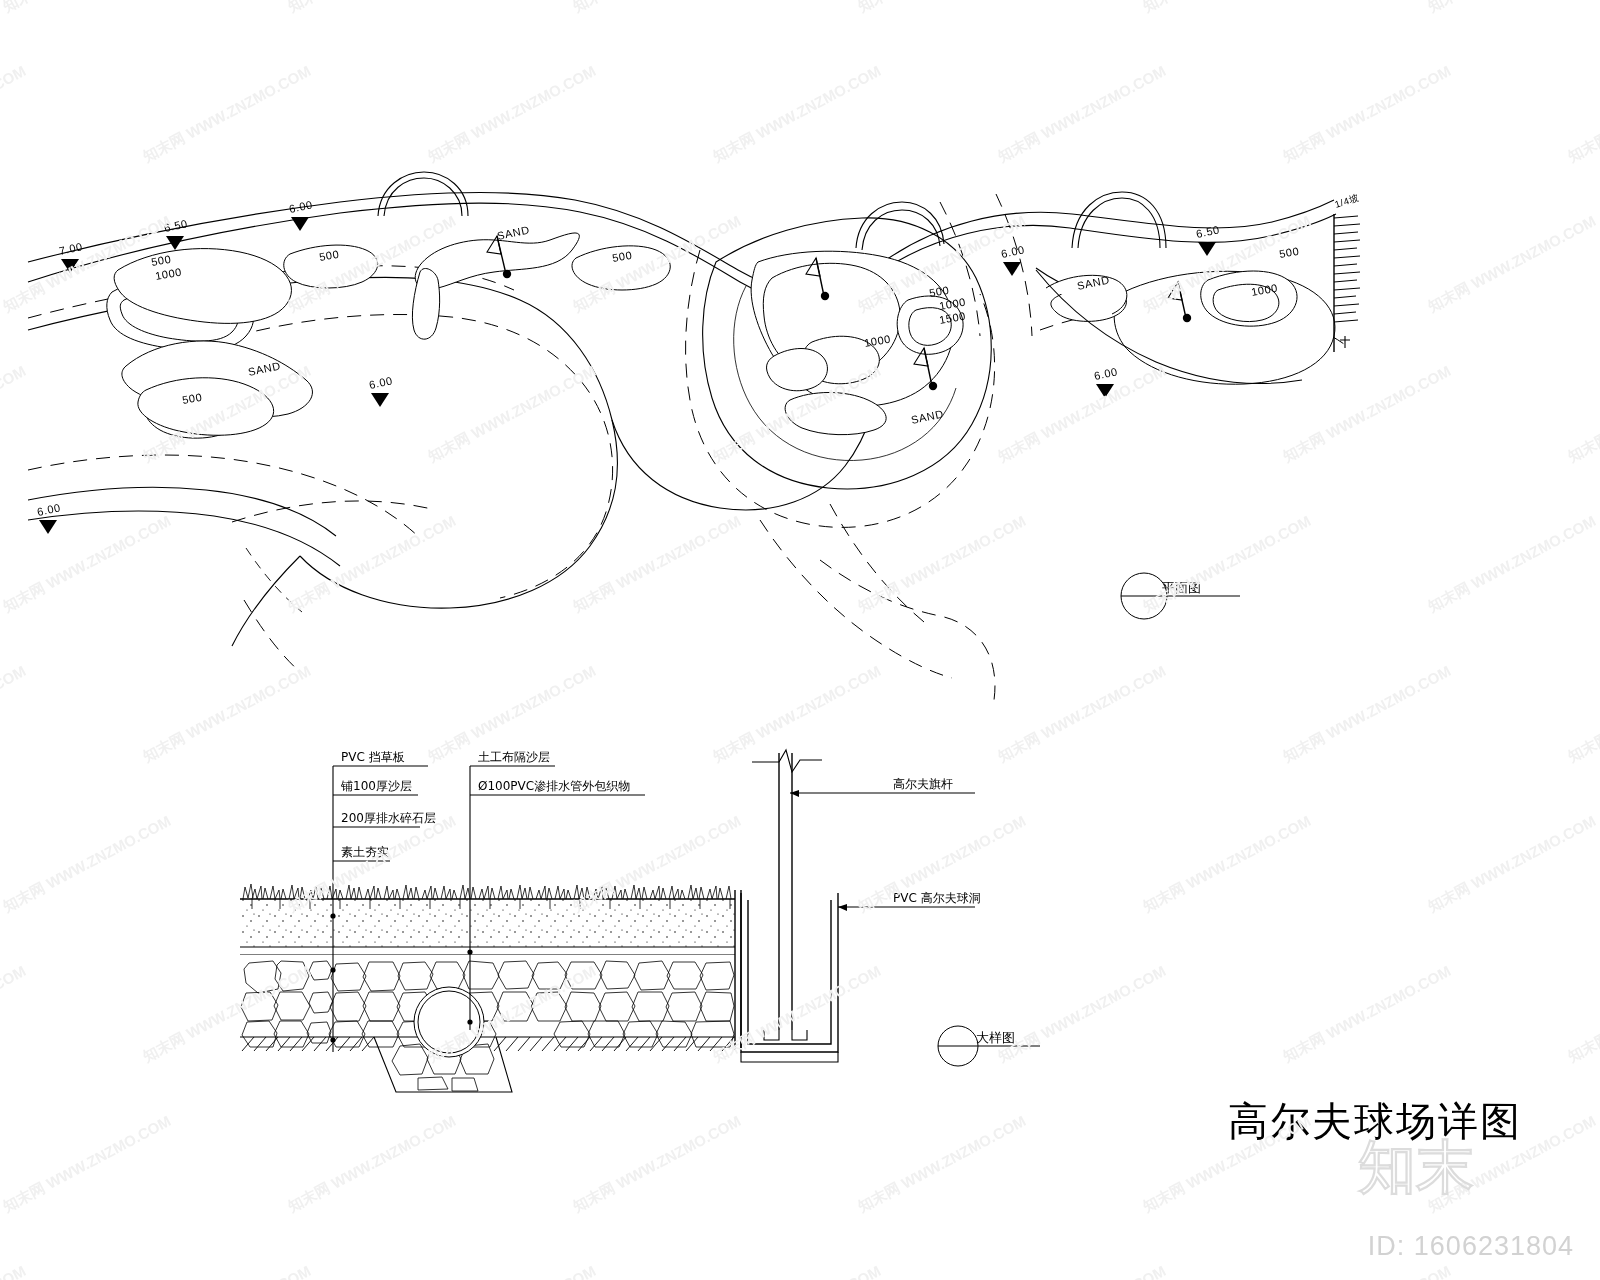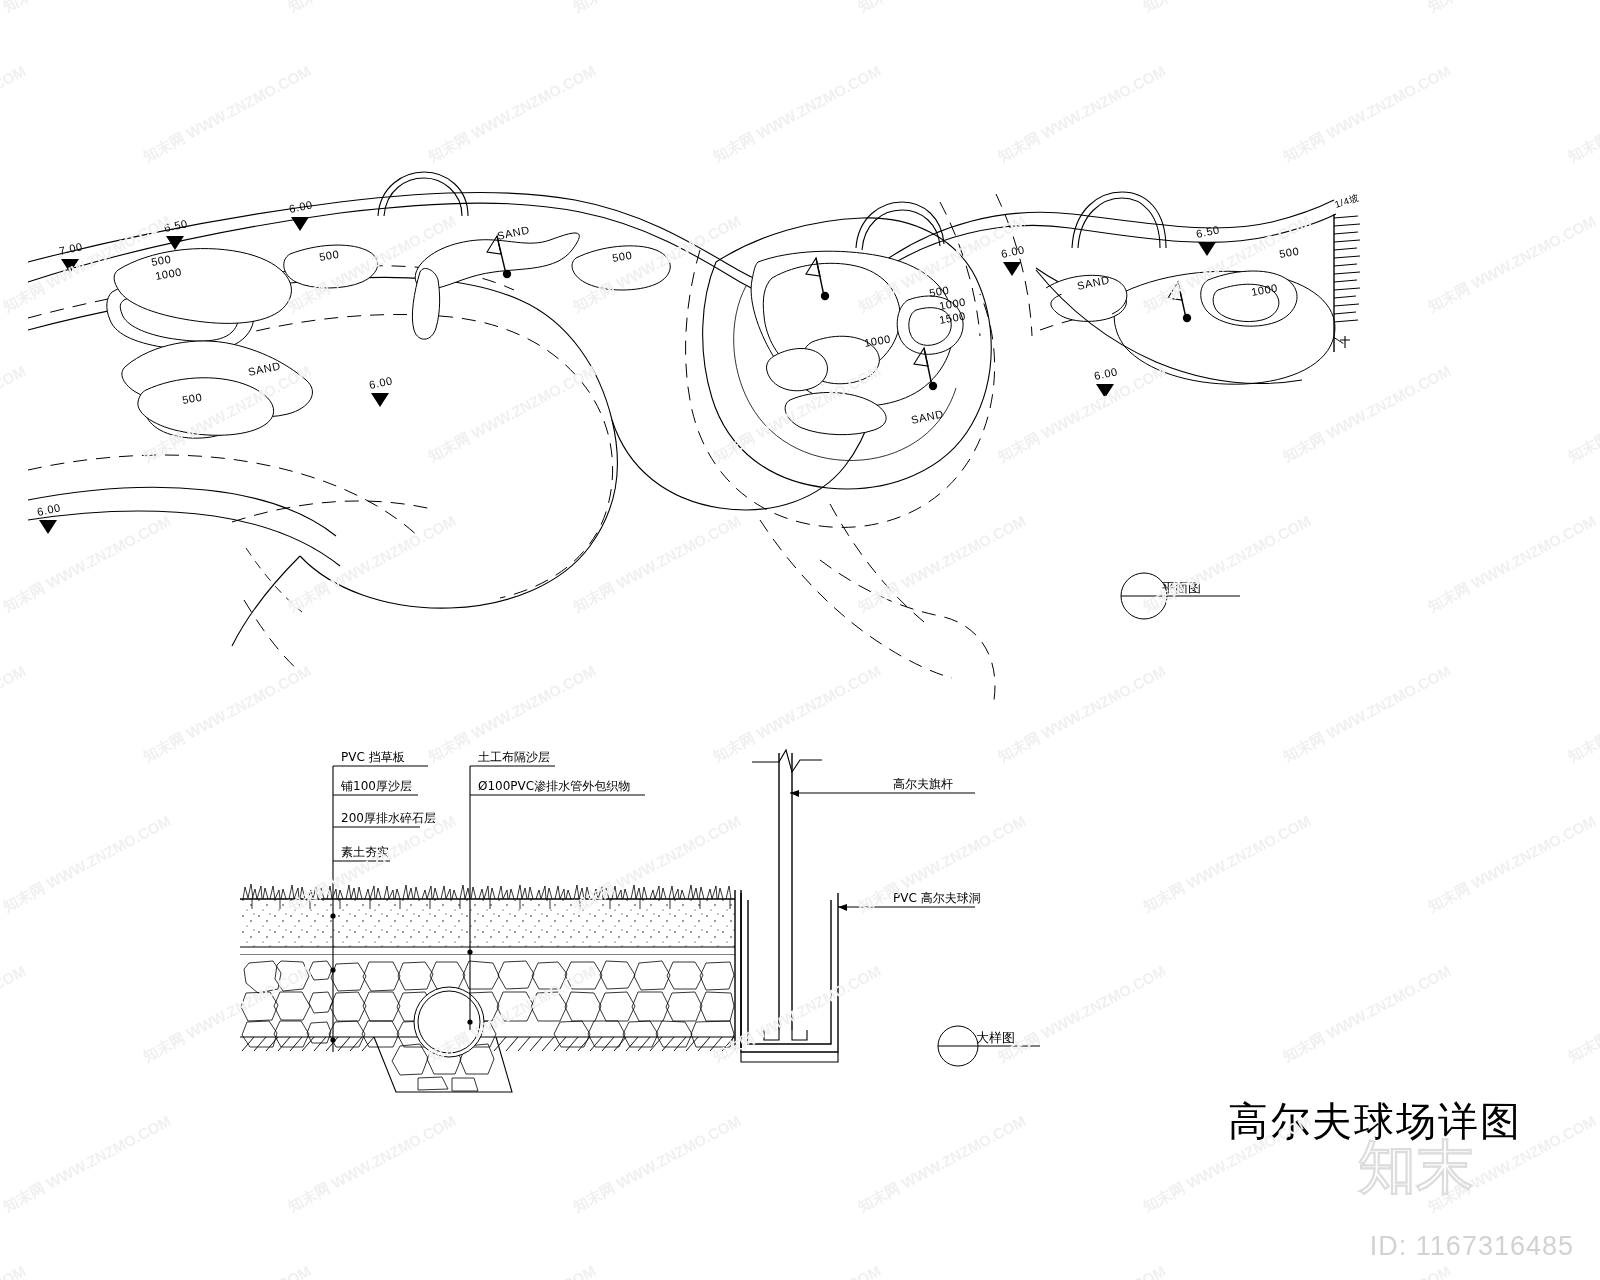--- a/index.html
+++ b/index.html
@@ -675,14 +675,14 @@
       <div class="wm-tile" style="left: 710px; top: 1350px;">知末网 WWW.ZNZMO.COM</div>
       <div class="wm-tile" style="left: 995px; top: 1350px;">知末网 WWW.ZNZMO.COM</div>
       <div class="wm-tile" style="left: 1280px; top: 1350px;">知末网 WWW.ZNZMO.COM</div>
       <div class="wm-tile" style="left: 1565px; top: 1350px;">知末网 WWW.ZNZMO.COM</div>
     </div>
 
   <svg id="brand" viewBox="0 0 230 70" xmlns="http://www.w3.org/2000/svg">
     <text x="10" y="55" font-family="DejaVu Sans, sans-serif" font-size="58" fill="none" stroke="#dcdcdc" stroke-width="2.2">知末</text>
   </svg>
 
-  <div id="brand-id">ID: 1167316485</div>
+  <div id="brand-id">ID: 1606231804</div>
 </div>
 
 </body></html>

